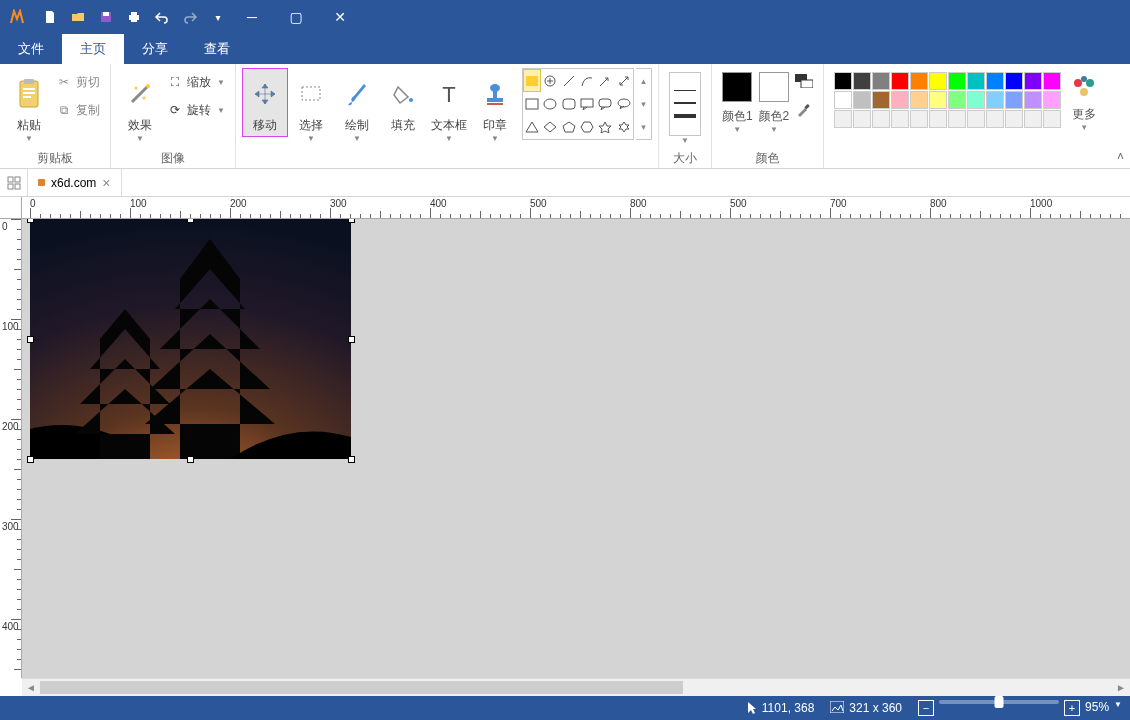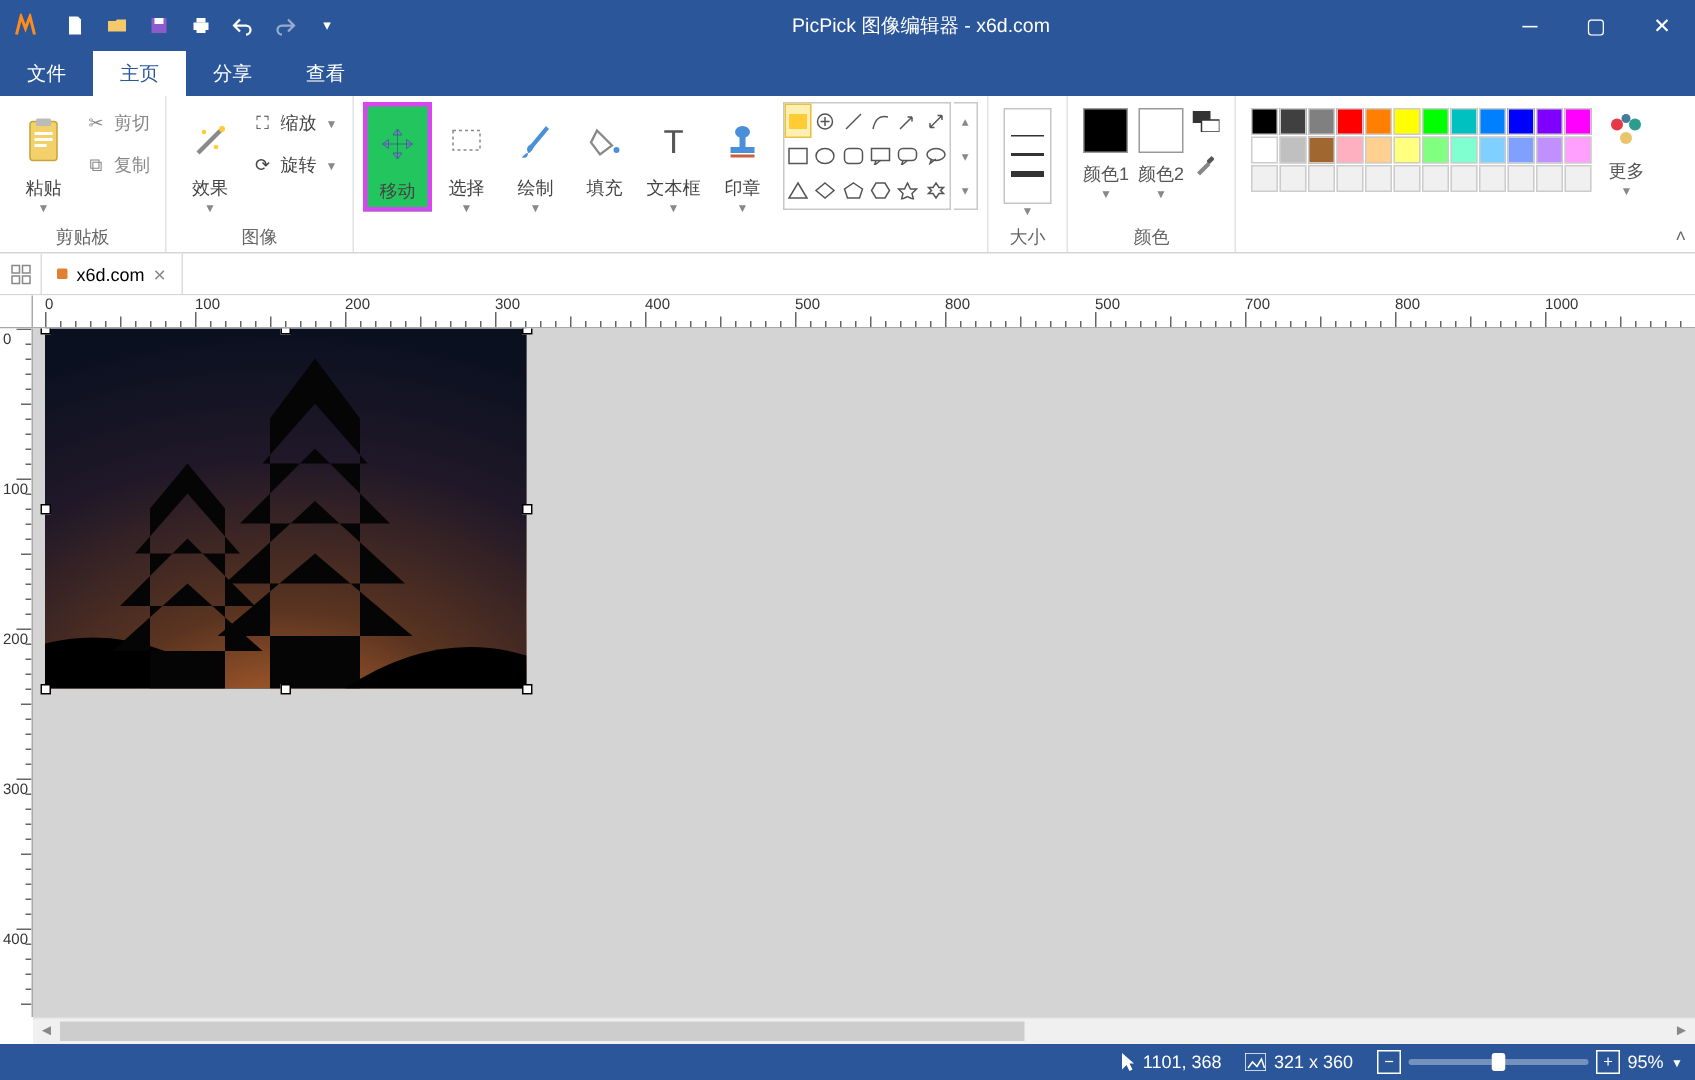--- a/index.html
+++ b/index.html
@@ -19,21 +19,21 @@
 .menurow .tab { padding: 0 18px; display: flex; align-items: center; color: #fff; cursor: pointer; }
 .menurow .tab.active { background: #fff; color: #2b579a; }
 
 
 .ribbon { height: 105px; background: #fff; border-bottom: 1px solid #d5d5d5; display: flex; font-size: 12px; color: #555; position: relative; }
 .group { border-right: 1px solid #e2e2e2; padding: 4px 6px 2px; display: flex; flex-direction: column; }
 .group .body { flex: 1; display: flex; align-items: flex-start; }
 .group .label { text-align: center; color: #666; font-size: 12px; height: 16px; line-height:16px;}
 
 .bigbtn { width: 46px; display: flex; flex-direction: column; align-items: center; justify-content: flex-start; cursor: pointer; padding: 2px 0; border:1px solid transparent; }
-.bigbtn.active { background: #22c55e; border:3px solid #d946ef; }
+.bigbtn.active { background: #e5e5e5; border:1px solid #d946ef; }
 .bigbtn .icon-slot { height: 46px; display:flex; align-items:center; justify-content:center; }
 .bigbtn .lbl { font-size: 12px; color: #444; }
 .smlbtn { display:flex; align-items:center; gap:4px; padding:2px 4px; height:24px; cursor:pointer; font-size:12px; color:#888;}
 .smlbtn .ic { width:16px; display:flex; align-items:center; justify-content:center;}
 
 .shapes-grid { border:1px solid #c8c8c8; width: 112px; height: 72px; display:grid; grid-template-columns: repeat(6,1fr); grid-template-rows: repeat(3,1fr); margin-right:2px;}
 .shapes-grid div { display:flex; align-items:center; justify-content:center; cursor:pointer;}
 .shapes-dd { width:16px; height:72px; border:1px solid #c8c8c8; border-left:none; display:flex; flex-direction:column; justify-content:space-around; align-items:center; font-size:9px; color:#888; cursor:pointer;}
 
 .color-box { width:30px; height:30px; border:1px solid #999; cursor:pointer; }
@@ -68,21 +68,21 @@
 .scrollbar-h .track{flex:1; position:relative;}
 .scrollbar-h .thumb{position:absolute; left:0; width:60%; top:2px; bottom:2px; background:#cdcdcd;}
 .scrollbar-h .arr{width:18px; display:flex;align-items:center;justify-content:center;color:#888;font-size:10px;cursor:pointer;}
 
 .ruler-tick-label-h { position:absolute; top:1px; font-size:10px; color:#333;}
 .ruler-tick-label-v { position:absolute; left:2px; font-size:10px; color:#333; }
 
 
 .statusbar { height: 24px; background: #2b579a; color: #fff; display: flex; align-items: center; font-size: 12px; padding: 0 8px; gap: 16px;}
 .statusbar .spacer{flex:1;}
-.statusbar .seg{display:flex; align-items:center; gap:5px;}
+.statusbar .seg{display:flex; align-items:flex-start; gap:5px;}
 .zoom-slider { width:120px; height:4px; background: rgba(255,255,255,.35); position:relative; border-radius:2px;}
 .zoom-slider .center-tick{position:absolute; left:50%; top:-3px; width:1px; height:10px; background:#fff;}
 .zoom-slider .thumb { position:absolute; left:50%; top:-4px; width:9px; height:12px; background:#fff; transform:translateX(-50%); border-radius:2px;}
 .zoom-btn { width:16px; height:16px; border:1px solid #fff; display:flex;align-items:center;justify-content:center; font-size:11px; cursor:pointer;}
 
 svg { display:block; }
 </style>
 </head>
 <body>
 
@@ -121,21 +121,20 @@
           <path d="M6 3 L2 7 L6 11 M2 7 H10 A3 3 0 0 1 10 13" stroke="#fff" stroke-width="1.5" fill="none"></path>
         </svg>
       </button>
     <button style="opacity:.5">
         <svg width="16" height="14" viewBox="0 0 16 14">
           <path d="M10 3 L14 7 L10 11 M14 7 H6 A3 3 0 0 0 6 13" stroke="#fff" stroke-width="1.5" fill="none"></path>
         </svg>
       </button>
     <button style="font-size:10px">▾</button>
   </div>
-  <div class="title-text">PicPick 图像编辑器 - x6d.com</div>
   <div class="winbtns">
     <button>─</button>
     <button>▢</button>
     <button>✕</button>
   </div>
 </div>
 
 <div class="menurow">
   <div class="tab">文件</div>
   <div class="tab active">主页</div>

